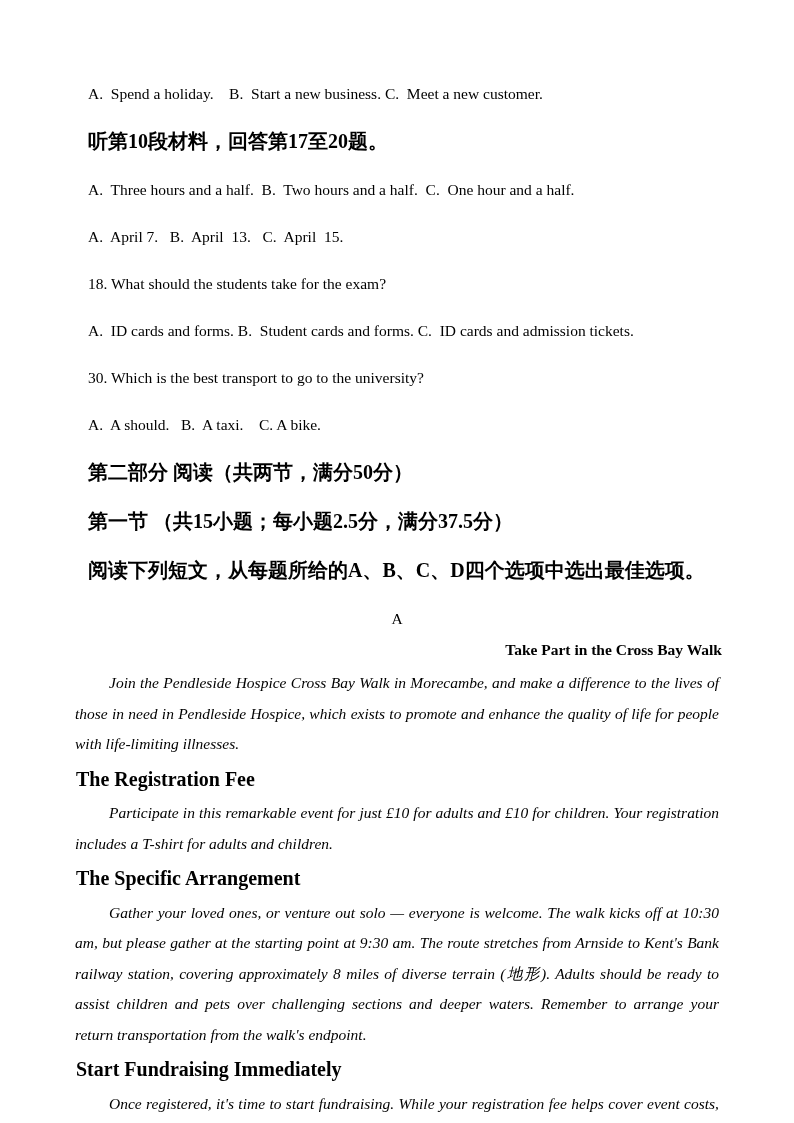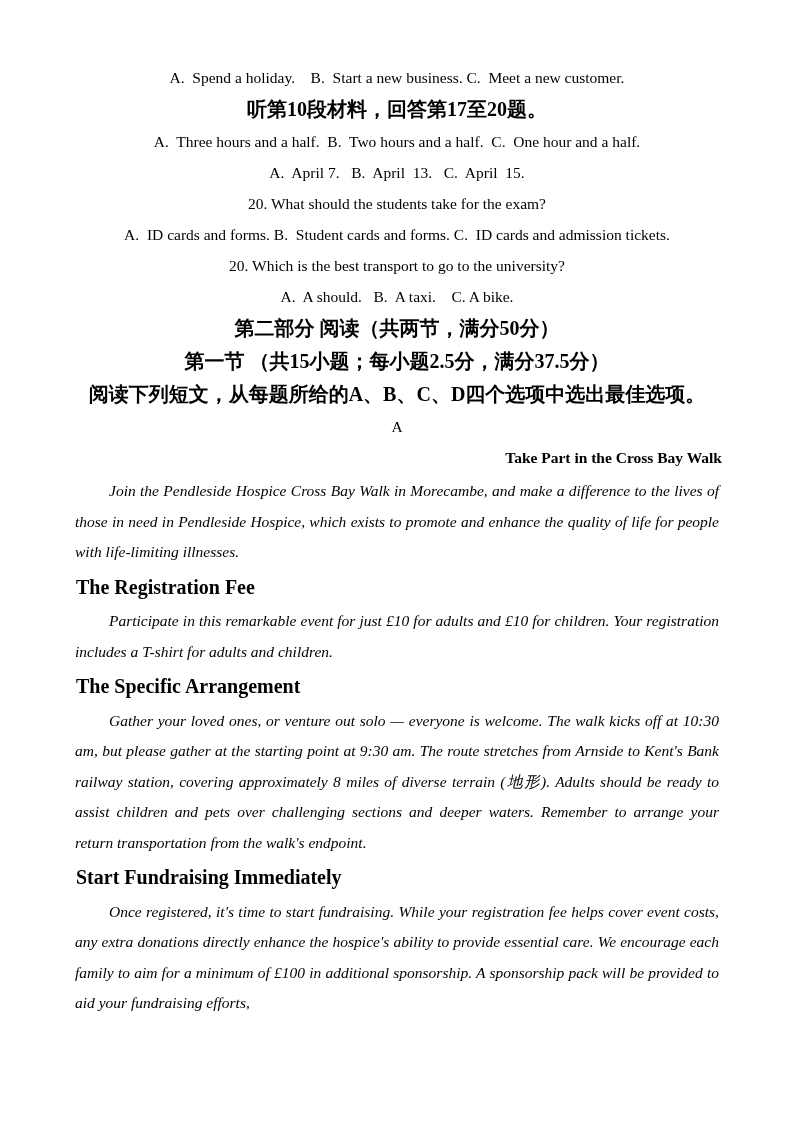--- a/index.html
+++ b/index.html
@@ -14,24 +14,23 @@
     margin: 0 auto;
     background: #ffffff;
     box-sizing: border-box;
     padding: 62px 72px 0 72px;
     font-family: "Liberation Serif", "DejaVu Serif", serif;
     font-size: 15.5px;
     color: #000000;
     overflow: hidden;
   }
   .line {
-    margin: 0;
+    margin: 16px;
     line-height: 31px;
     white-space: pre-wrap;
-    text-align: center;
   }
   .zh-heading {
     font-weight: bold;
     font-size: 20px;
     line-height: 33px;
   }
   .passage-label {
     margin: 0;
     line-height: 31px;
     text-align: center;
@@ -62,24 +61,24 @@
 <div class="page">
 
   <p class="line">A.  Spend a holiday.    B.  Start a new business. C.  Meet a new customer.</p>
 
   <p class="line zh-heading">听第10段材料，回答第17至20题。</p>
 
   <p class="line">A.  Three hours and a half.  B.  Two hours and a half.  C.  One hour and a half.</p>
 
   <p class="line">A.  April 7.   B.  April  13.   C.  April  15.</p>
 
-  <p class="line">20. What should the students take for the exam?</p>
+  <p class="line">18. What should the students take for the exam?</p>
   <p class="line">A.  ID cards and forms. B.  Student cards and forms. C.  ID cards and admission tickets.</p>
 
-  <p class="line">20. Which is the best transport to go to the university?</p>
+  <p class="line">30. Which is the best transport to go to the university?</p>
   <p class="line">A.  A should.   B.  A taxi.    C. A bike.</p>
 
   <p class="line zh-heading">第二部分 阅读（共两节，满分50分）</p>
   <p class="line zh-heading">第一节 （共15小题；每小题2.5分，满分37.5分）</p>
   <p class="line zh-heading">阅读下列短文，从每题所给的A、B、C、D四个选项中选出最佳选项。</p>
 
   <p class="passage-label">A</p>
   <p class="passage-title">Take Part in the Cross Bay Walk</p>
 
   <p class="para">Join the Pendleside Hospice Cross Bay Walk in Morecambe, and make a difference to the lives of those in need in Pendleside Hospice, which exists to promote and enhance the quality of life for people with life-limiting illnesses.</p>

